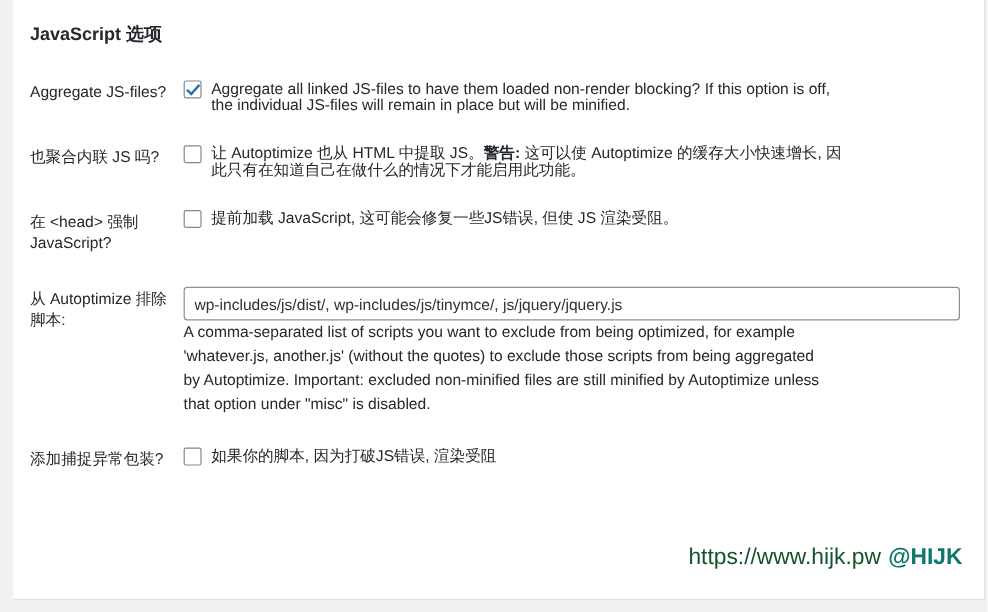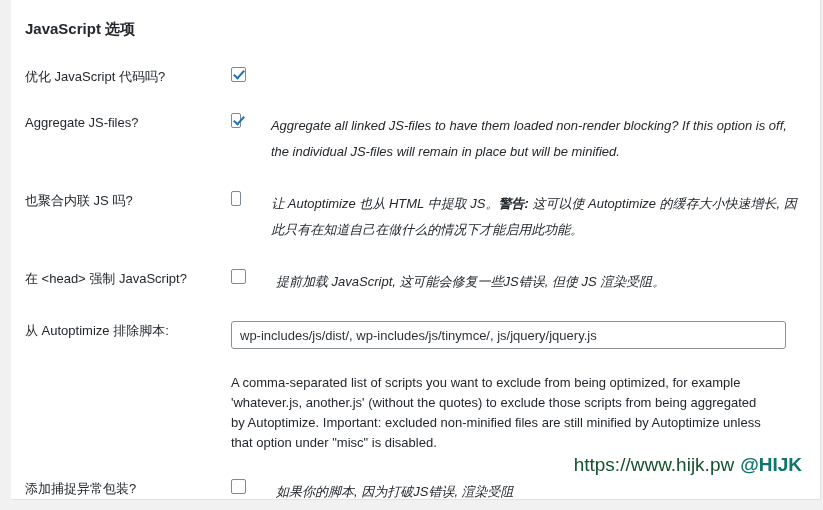--- a/index.html
+++ b/index.html
@@ -84,45 +84,44 @@
     height: 9px;
     border: solid #2271b1;
     border-width: 0 2px 2px 0;
     transform: rotate(42deg);
   }
   .field-row {
     display: flex;
     align-items: flex-start;
   }
   .desc {
-    margin-left: 30px;
-    font-size: 13px;
-    line-height: 26px;
+    margin-left: 8px;
+    font-size: 13px;
+    line-height: 14px;
     color: #23282d;
     max-width: 530px;
-    font-style: italic;
   }
   .desc b {
     font-weight: bold;
   }
   .text-input {
-    width: 555px;
+    width: 647px;
     height: 28px;
     padding: 3px 8px;
     border: 1px solid #8c8f94;
     border-radius: 3px;
     font-family: "Liberation Sans", sans-serif;
     font-size: 13px;
     color: #2c3338;
     box-sizing: border-box;
     background: #fff;
     outline: none;
   }
   .help-block {
-    margin-top: 24px;
+    margin-top: 0;
     font-size: 13px;
     line-height: 20px;
     color: #23282d;
     max-width: 540px;
   }
   .watermark {
     position: absolute;
     right: 18px;
     bottom: 22px;
     font-size: 19px;
@@ -143,28 +142,20 @@
 </style>
 </head>
 <body>
 
 <div class="panel">
 
   <h2 class="section-title">JavaScript 选项</h2>
 
   <table class="form-table">
     <tbody>
-      <tr>
-        <th class="label-cell">优化 JavaScript 代码吗?</th>
-        <td class="field-cell">
-          <div class="field-row">
-            <input type="checkbox" class="cb checked" checked="" style="">
-          </div>
-        </td>
-      </tr>
 
       <tr>
         <th class="label-cell">Aggregate JS-files?</th>
         <td class="field-cell">
           <div class="field-row">
             <input type="checkbox" class="cb checked" checked="" style="">
             <span class="desc">Aggregate all linked JS-files to have them loaded non-render blocking? If this option is off, the individual JS-files will remain in place but will be minified.</span>
           </div>
         </td>
       </tr>

